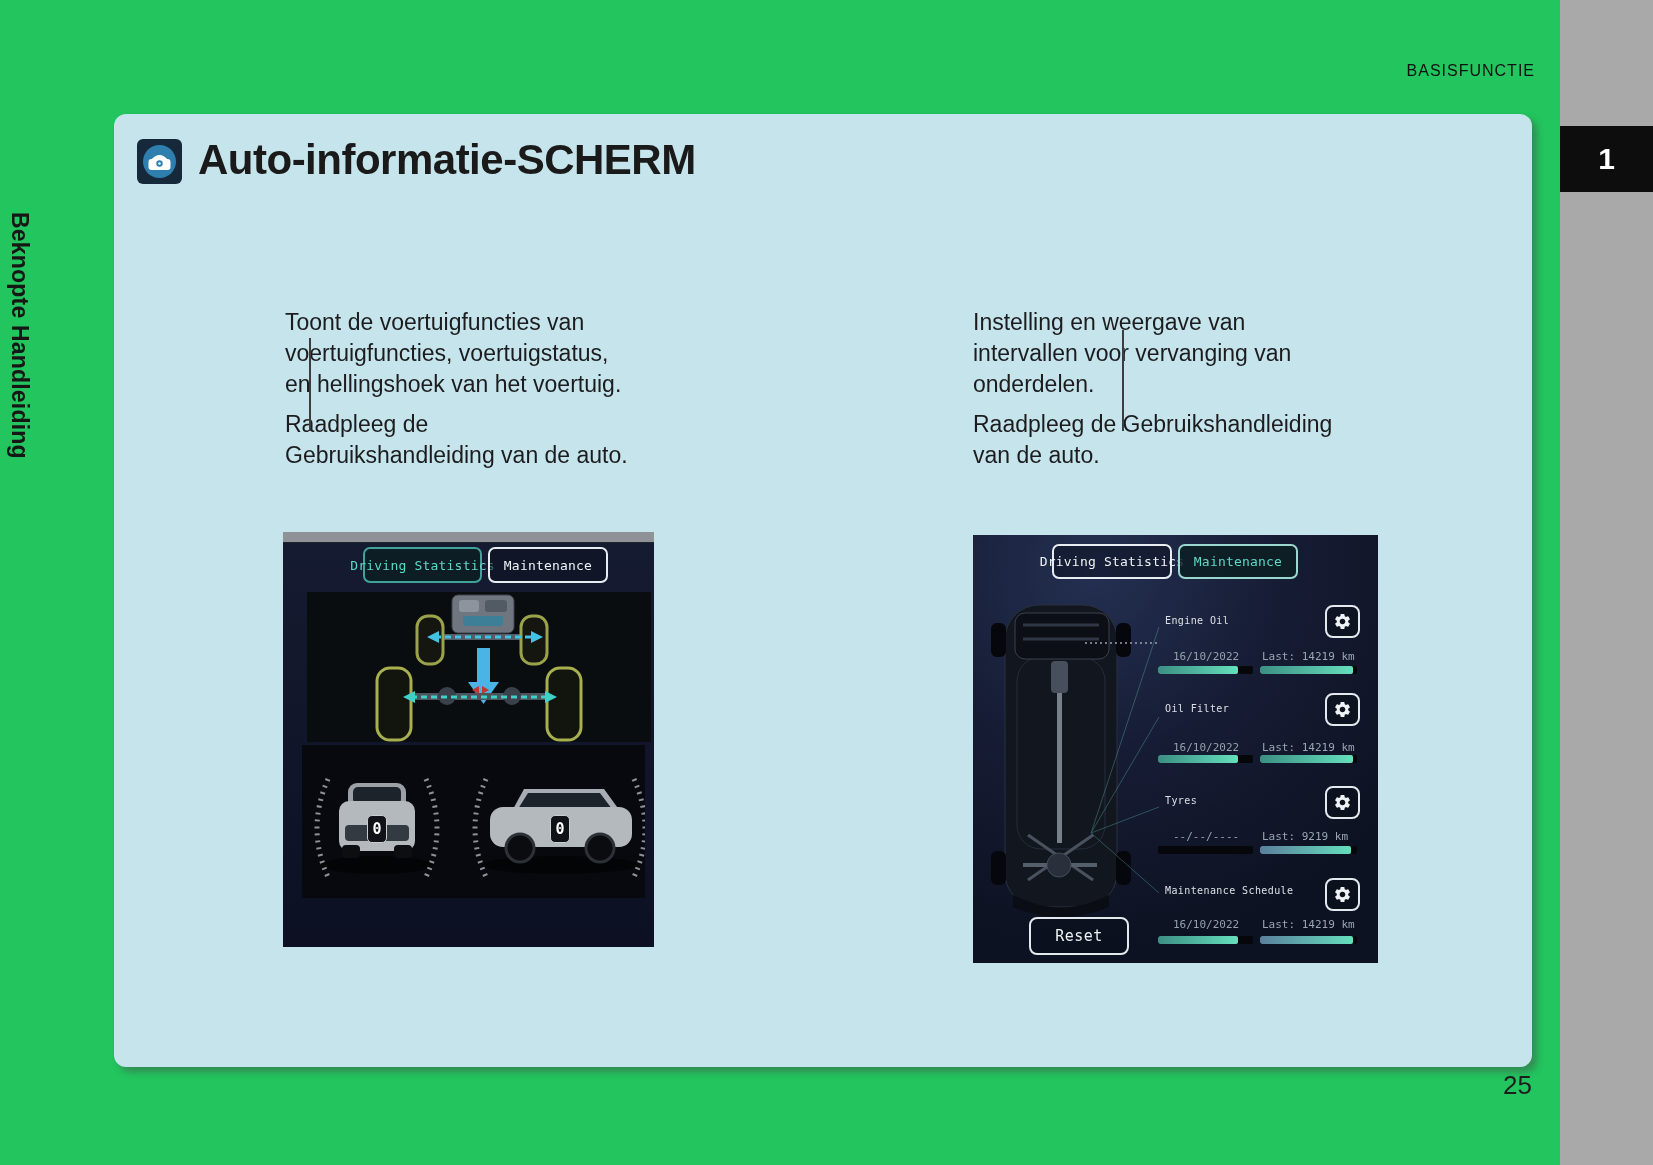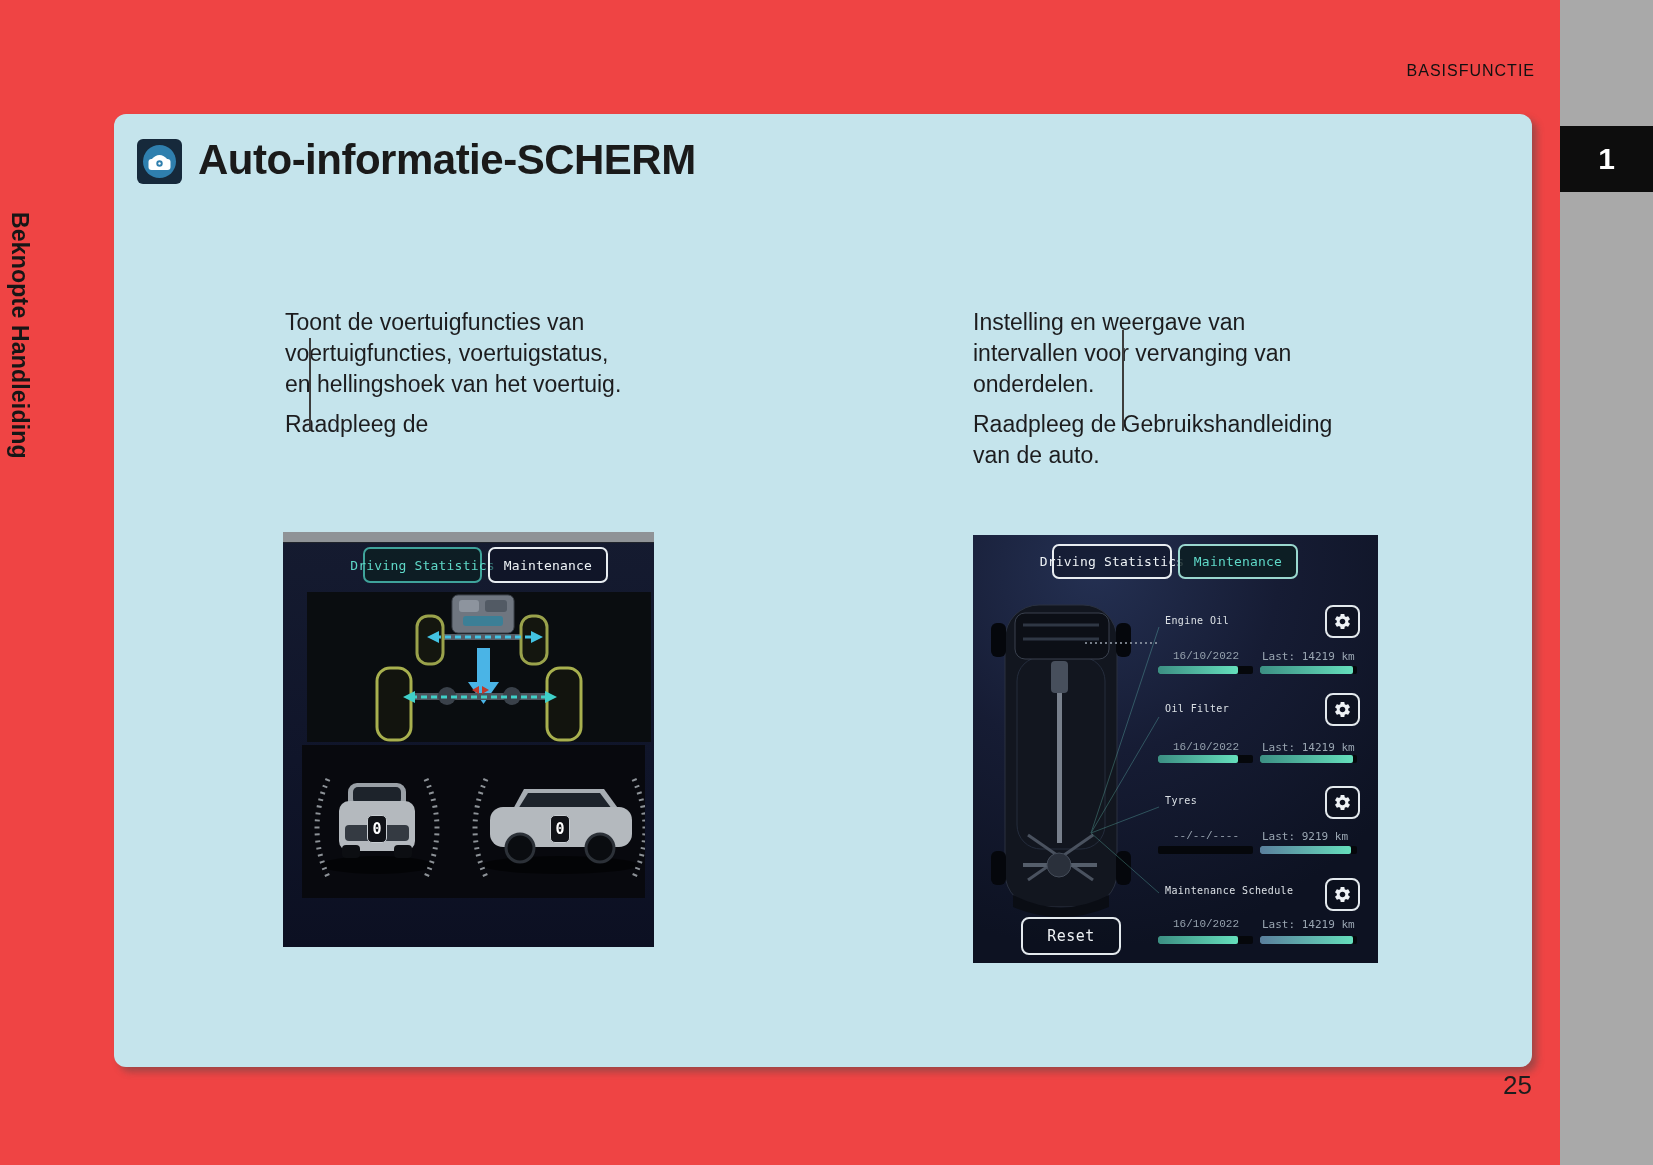--- a/index.html
+++ b/index.html
@@ -1,16 +1,16 @@
 <!DOCTYPE html>
 <html><head>
 <meta charset="utf-8">
 <style>
   html,body{margin:0;padding:0;background:#ffffff;}
-  #stage{position:relative;width:1653px;height:1165px;background:#ef4444;overflow:hidden;
+  #stage{position:relative;width:1653px;height:1165px;background:#22c55e;overflow:hidden;
          font-family:"Liberation Sans",sans-serif;}
 
   
   .header-label{position:absolute;right:118px;top:62px;font-size:16px;letter-spacing:1px;color:#111;}
   .page-number{position:absolute;right:121px;top:1070px;font-size:26px;color:#1d1d1d;}
   .sidebar{position:absolute;left:1560px;top:0;width:93px;height:1165px;background:#a9a9a9;}
   .chapter-box{position:absolute;left:0;top:126px;width:93px;height:66px;background:#0d0d0d;
                display:flex;align-items:center;justify-content:center;color:#fff;
                font-size:30px;font-weight:bold;}
   .chapter-title{position:absolute;left:33px;top:212px;white-space:nowrap;
@@ -49,31 +49,31 @@
   .cars-panel{position:absolute;left:19px;top:213px;width:343px;height:153px;background:#08090e;}
   .tilt-badge{position:absolute;width:20px;height:28px;box-sizing:border-box;border:1px solid #c9ced3;
       border-radius:5px;background:#101217;color:#fff;font:bold 15px "DejaVu Sans Mono",monospace;
       display:flex;align-items:center;justify-content:center;}
 
   
   .screen-right{left:973px;top:535px;width:405px;height:428px;
       background:radial-gradient(circle at 30% 8%,#243052 0%,#161c34 38%,#0d1222 78%);}
   .screen-right svg.overlay{position:absolute;left:0;top:0;z-index:1;}
   .row-label{position:absolute;left:192px;z-index:2;font-size:10px;letter-spacing:.4px;color:#dbe0e5;white-space:nowrap;}
-  .row-date{position:absolute;left:200px;z-index:2;font-size:11px;color:#95a1ad;white-space:nowrap;font-family:Liberation Mono, monospace;}
+  .row-date{position:absolute;left:200px;z-index:2;font-size:11px;color:#95a1ad;white-space:nowrap;}
   .row-last{position:absolute;left:289px;z-index:2;font-size:11px;color:#9aa6b2;white-space:nowrap;}
   .gear-btn{position:absolute;left:352px;width:35px;height:33px;box-sizing:border-box;z-index:2;
       border:2px solid #e3e9ed;border-radius:8px;background:rgba(10,14,24,.5);
       display:flex;align-items:center;justify-content:center;}
   .bar{position:absolute;height:8px;background:#05070b;border-radius:2px;overflow:hidden;z-index:2;}
   .bar-l{left:185px;width:95px;}
   .bar-r{left:287px;width:97px;}
   .bar .fill{display:block;height:100%;border-radius:2px;background:linear-gradient(90deg,#3c8f83,#65dfbc);}
   .fill.blue{background:linear-gradient(90deg,#5a7f9d,#65dfbc);}
-  .reset-btn{position:absolute;left:48px;top:382px;width:100px;height:38px;box-sizing:border-box;z-index:2;
+  .reset-btn{position:absolute;left:56px;top:382px;width:100px;height:38px;box-sizing:border-box;z-index:2;
       border:2px solid #e3e9ed;border-radius:8px;color:#eef2f5;font-size:15px;letter-spacing:.5px;
       background:rgba(10,14,24,.35);display:flex;align-items:center;justify-content:center;}
 </style>
 </head>
 <body>
 
 <div id="stage">
 
   <div class="header-label">BASISFUNCTIE</div>
 
@@ -99,20 +99,21 @@
     <div class="page-title">Auto-informatie-SCHERM</div>
 
     <div class="callout callout-left">
       <div class="para">
         <div>Toont de voertuigfuncties van</div>
         <div>voertuigfuncties, voertuigstatus,</div>
         <div>en hellingshoek van het voertuig.</div>
       </div>
       <div class="para">
         <div>Raadpleeg de</div>
+        <div>Gebruikshandleiding van de auto.</div>
       </div>
     </div>
 
     <div class="callout callout-right">
       <div class="para">
         <div>Instelling en weergave van</div>
         <div>intervallen voor vervanging van</div>
         <div>onderdelen.</div>
       </div>
       <div class="para">

